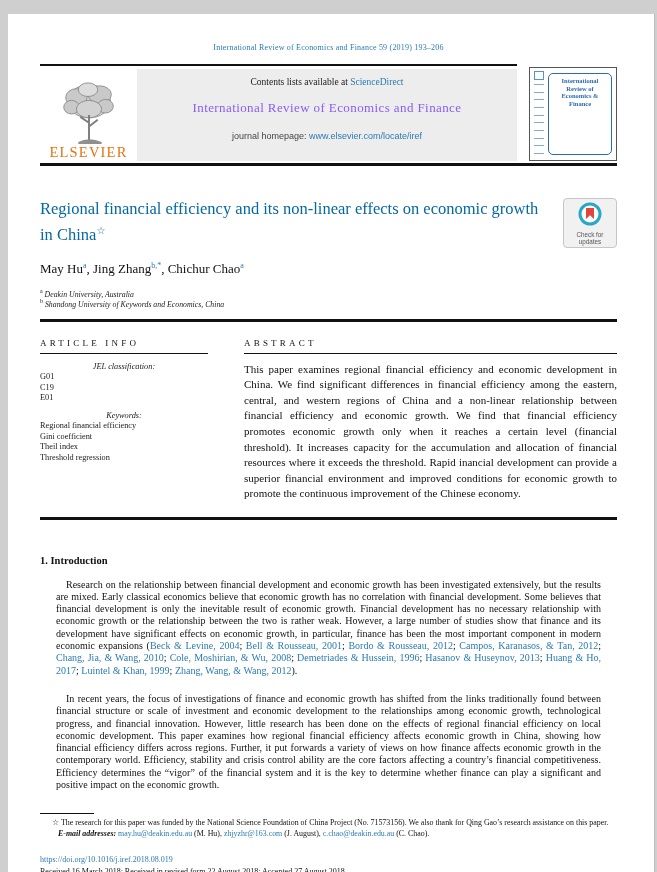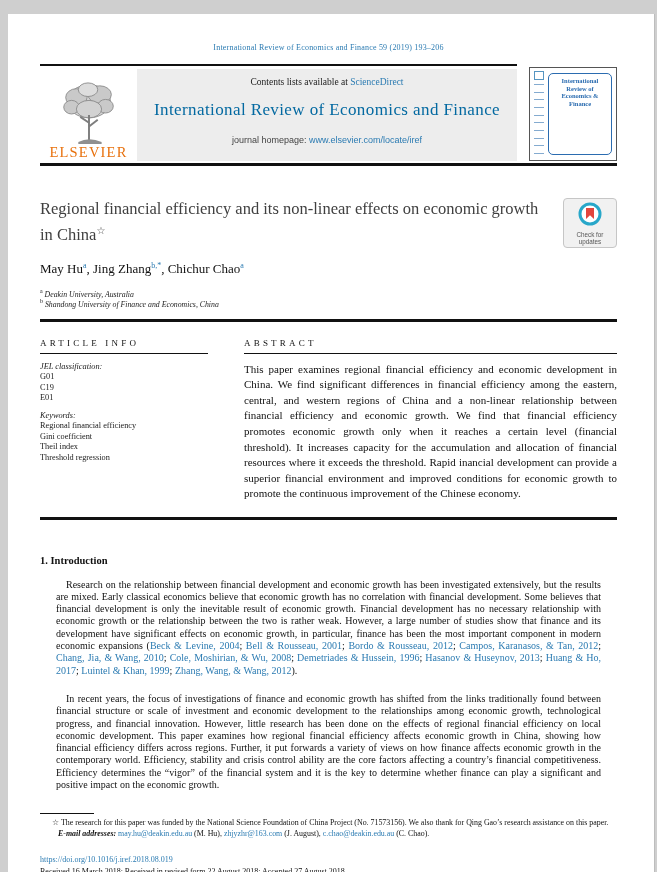--- a/index.html
+++ b/index.html
@@ -21,48 +21,48 @@
   }
   
   .masthead{margin-top:12px;display:flex;align-items:stretch;}
   .masthead-main{flex:1;display:flex;flex-direction:column;}
   .rule-thin-top{height:1.5px;background:#111;}
   .mast-row{display:flex;height:95px;}
   .logo-box{width:97px;display:flex;flex-direction:column;align-items:center;justify-content:flex-start;padding-top:14px;}
   .elsevier-word{font-size:14.5px;color:#e8710d;letter-spacing:1.2px;margin-top:-2px;font-family:"Liberation Serif",serif;}
   .banner{flex:1;background:#ededed;text-align:center;margin-top:3px;padding:8px 6px 15px 6px;}
   .contents-line{font-size:9.5px;color:#222;}
-  .journal-title{font-size:17px;color:#0369a1;margin-top:13px;letter-spacing:.4px;}
+  .journal-title{font-size:13px;color:#8b5cf6;margin-top:13px;letter-spacing:.4px;}
   .homepage-line{font-family:"Liberation Sans",sans-serif;font-size:9px;color:#444;margin-top:15px;}
   .cover{width:86px;margin-left:12px;margin-top:3px;height:92px;border:1px solid #555;background:#fff;position:relative;}
   .cover-crest{position:absolute;left:4px;top:3px;width:8px;height:7px;border:1px solid #2b7bb2;opacity:.8;}
   .cover-spine{position:absolute;left:4px;top:16px;width:10px;bottom:6px;display:flex;flex-direction:column;justify-content:space-between;}
   .cover-spine i{display:block;height:1px;background:#5b8fc0;opacity:.75;}
   .cover-box{position:absolute;left:18px;top:5px;right:4px;bottom:5px;border:1.5px solid #2b6cb0;border-radius:5px;padding:3px 2px;}
   .cover-box .cover-title{font-size:6.5px;line-height:7.5px;font-weight:bold;color:#2b6cb0;text-align:center;}
   .rule-thick-mast{height:3px;background:#111;margin-top:2px;}
   
   .title-row{display:flex;margin-top:30px;}
-  .article-title{flex:1;font-size:16.5px;line-height:26px;color:#404040;padding-right:14px;}
+  .article-title{flex:1;font-size:16.5px;line-height:26px;color:#0369a1;padding-right:14px;}
   .title-mark{font-size:10px;vertical-align:super;line-height:0;}
   .update-badge{width:54px;height:50px;border:1px solid #c6c6c6;border-radius:4px;background:#f1f1f1;text-align:center;padding-top:3px;box-sizing:border-box;margin-top:2px;}
   .badge-text{font-family:"Liberation Sans",sans-serif;font-size:6.3px;line-height:7px;color:#555;margin-top:1px;}
   .authors{margin-top:13px;font-size:13px;color:#111;}
   sup.blue{color:#2b7bb2;font-size:8px;vertical-align:super;line-height:0;}
   .affiliations{margin-top:13px;font-size:7.8px;line-height:10px;font-style:italic;color:#222;}
   .affiliations sup{font-size:6px;font-style:normal;vertical-align:super;line-height:0;}
   .rule-thick{height:2.5px;background:#111;}
   .rule-aff{margin-top:9px;}
   
   .info-grid{display:flex;margin-top:16px;}
   .info-col{width:168px;margin-right:36px;flex-shrink:0;}
   .abs-col{flex:1;}
   .col-header{font-size:9px;letter-spacing:3.2px;color:#111;}
   .rule-under-header{height:1.2px;background:#111;margin-top:5px;margin-bottom:8px;}
-  .info-label{font-size:8.3px;font-style:italic;line-height:10.5px;}
+  .info-label{font-size:8.3px;font-style:italic;line-height:10.5px;text-align:center;}
   .info-item{font-size:8.3px;line-height:10.5px;}
   .kw-label{margin-top:7px;}
   .abstract-text{font-size:11px;line-height:15.6px;text-align:justify;color:#111;}
   .rule-abs{margin-top:15px;}
   
   .section-heading{margin-top:35px;font-size:10.5px;font-weight:bold;color:#111;}
   .body-par{font-size:10px;line-height:12.3px;text-align:justify;text-indent:10px;margin:16px;color:#111;}
   .par-first{margin-top:13px;}
   .cite{color:#2b7bb2;}
   
@@ -143,21 +143,21 @@
           <path d="M8 6 L16 6 L16 17 L12 13.3 L8 17 Z" fill="#e2453d"></path>
         </svg>
         <div class="badge-text"><span>Check for</span><br><span>updates</span></div>
       </div>
     </div>
 
     <div class="authors"><span>May Hu</span><sup class="blue">a</sup><span>, </span><span>Jing Zhang</span><sup class="blue">b,*</sup><span>, </span><span>Chichur Chao</span><sup class="blue">a</sup></div>
 
     <div class="affiliations">
       <div><sup>a</sup><span> Deakin University, Australia</span></div>
-      <div><sup>b</sup><span> Shandong University of Finance and Economics, China</span></div>
+      <div><sup>b</sup><span> Shandong University of Keywords and Economics, China</span></div>
     </div>
 
     <div class="rule-thick rule-aff"></div>
 
     <div class="info-grid">
       <div class="info-col">
         <div class="col-header">ARTICLE INFO</div>
         <div class="rule-under-header"></div>
         <div class="info-label">JEL classification:</div>
         <div class="info-item">G01</div>

